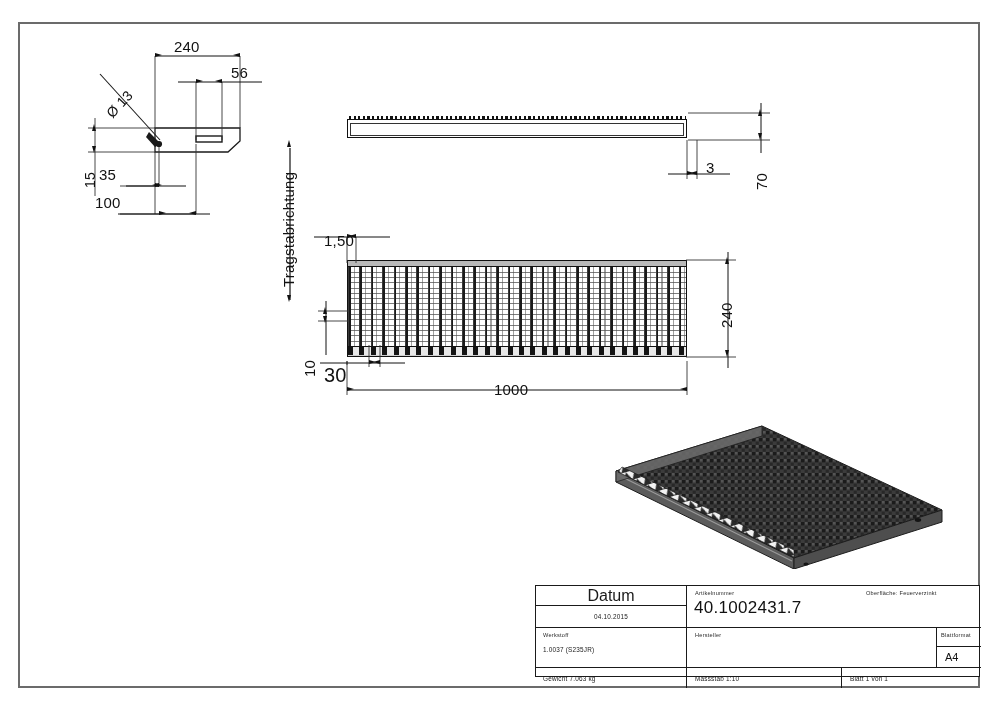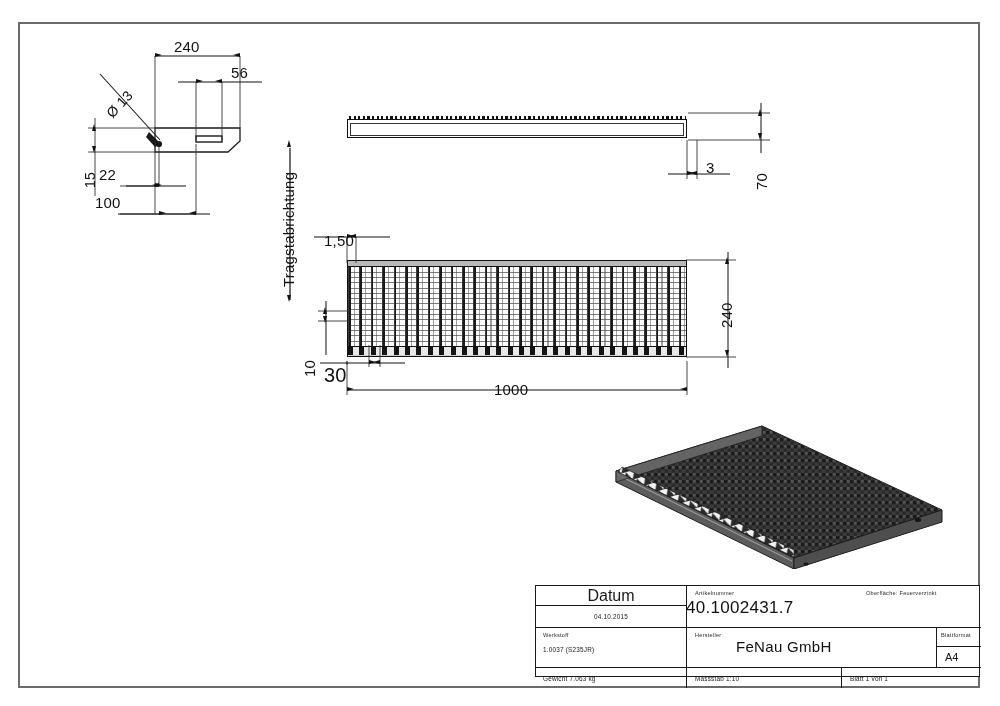--- a/index.html
+++ b/index.html
@@ -112,21 +112,21 @@
     <div class="arw arw-r" style="left:159px;top:211.4px;"></div>
     <div class="arw arw-l" style="left:189px;top:211.4px;"></div>
 
     <div class="arw arw-u" style="left:92.4px;top:124px;"></div>
     <div class="arw arw-d" style="left:92.4px;top:146px;"></div>
 
     <div class="dimtxt" style="left:174px;top:38px;font-size:15px;">240</div>
     <div class="dimtxt" style="left:231px;top:64px;font-size:15px;">56</div>
     <div class="dimtxt rot90" style="left:103px;top:110px;font-size:14px;transform:rotate(-47deg);transform-origin:left top;">Ø 13</div>
     <div class="dimtxt rot90" style="left:82px;top:188px;font-size:14px;">15</div>
-    <div class="dimtxt" style="left:99px;top:166px;font-size:15px;">22</div>
+    <div class="dimtxt" style="left:99px;top:166px;font-size:15px;">35</div>
     <div class="dimtxt" style="left:95px;top:194px;font-size:15px;">100</div>
   </div>
 
   <div class="side">
     <div class="serr" style="background:repeating-linear-gradient(90deg,#111 0 2.3px,#fff 2.3px 4.6px);"></div>
     <div class="body"></div>
     <div class="inner"></div>
   </div>
 
   <svg width="330" height="130" style="position:absolute;left:660px;top:95px;">
@@ -253,24 +253,23 @@
     <div class="cell ctr" style="left:0;top:0;width:150px;height:19px;line-height:19px;">Datum</div>
     <div class="cell ctr val-s bt" style="left:0;top:19px;width:150px;height:22px;line-height:22px;">04.10.2015</div>
 
     <div class="cell lab bt" style="left:0;top:41px;width:150px;height:40px;padding:4px 0 0 7px;">Werkstoff</div>
     <div class="cell val-s" style="left:0;top:60px;width:150px;height:18px;padding-left:7px;">1.0037 (S235JR)</div>
 
     <div class="cell val-s bt" style="left:0;top:81px;width:150px;height:21px;line-height:21px;padding-left:7px;">Gewicht 7.063 kg</div>
 
     <div class="cell lab bl" style="left:150px;top:0;width:295px;height:41px;padding:4px 0 0 8px;">Artikelnummer</div>
     <div class="cell lab" style="left:330px;top:4px;width:150px;height:12px;">Oberfläche:  Feuerverzinkt</div>
-    <div class="cell val-big" style="left:150px;top:12px;width:295px;height:28px;padding-left:0;">40.1002431.7</div>
+    <div class="cell val-big" style="left:150px;top:12px;width:295px;height:28px;padding-left:8px;">40.1002431.7</div>
 
     <div class="cell lab bl bt" style="left:150px;top:41px;width:250px;height:40px;padding:4px 0 0 8px;">Hersteller</div>
-    <div class="cell val-mid" style="left:150px;top:52px;width:250px;height:26px;padding-left:50px;">FeNau GmbH</div>
 
     <div class="cell lab bl bt" style="left:400px;top:41px;width:45px;height:19px;padding:4px 0 0 4px;">Blattformat</div>
     <div class="cell val-a4 bl bt" style="left:400px;top:60px;width:45px;height:21px;line-height:21px;padding-left:8px;">A4</div>
 
     <div class="cell val-s bl bt" style="left:150px;top:81px;width:155px;height:21px;line-height:21px;padding-left:8px;">Massstab 1:10</div>
     <div class="cell val-s bl bt" style="left:305px;top:81px;width:140px;height:21px;line-height:21px;padding-left:8px;">Blatt 1 von 1</div>
   </div>
 
 </div>
 

